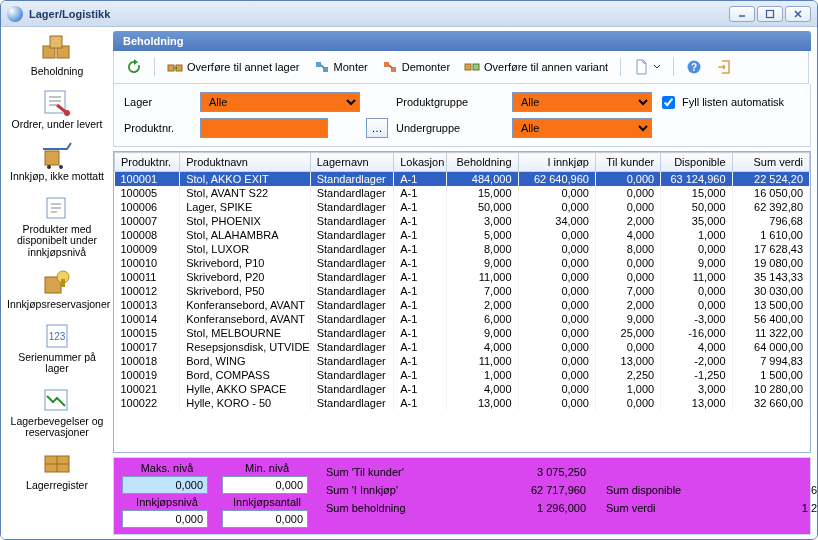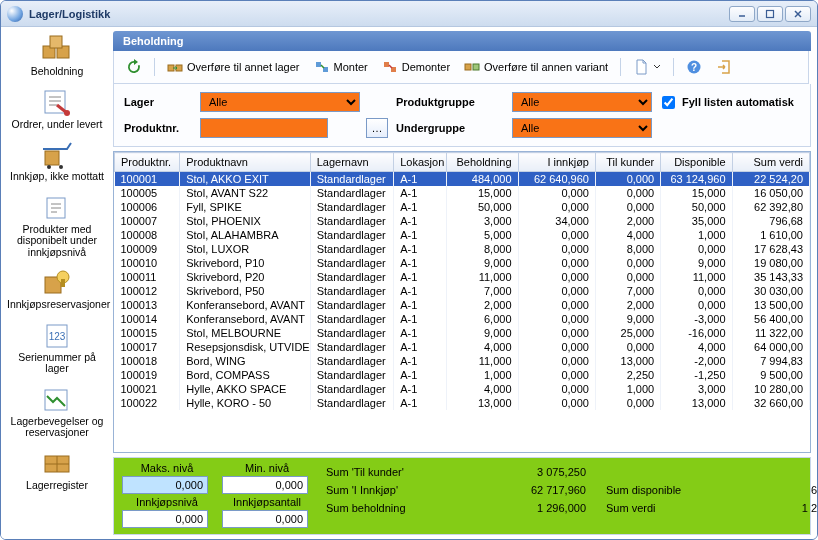--- a/index.html
+++ b/index.html
@@ -104,21 +104,21 @@
   .sep{width:1px;height:18px;background:#c4d3e8;margin:0 2px;}
   .filters {
     display: grid;
     grid-template-columns: 70px 160px 24px 110px 140px auto;
     column-gap: 6px; row-gap: 6px;
     padding: 8px 10px;
     border:1px solid #c9d6ea;border-top:none;
     background:#fcfdff;margin-right:2px;
     align-items:center;
   }
-  .filters label { white-space: nowrap; font-weight: bold; }
+  .filters label { white-space: nowrap; }
   .filters select, .filters input[type=text] {
     font: inherit;
     border: 1px solid #7a9ac7;
     height: 20px;
     padding: 1px 4px;
     background:#f97316;
   }
   .filters .combo{display:flex;}
   .filters .combo select{flex:1;}
   .btnlookup{
@@ -145,21 +145,21 @@
   tbody td {
     border-right: 1px solid #eef2f9;
     padding: 1px 6px;
     white-space: nowrap; overflow: hidden;
   }
   .num { text-align: right; }
   tbody tr.sel td { background:#2f60c4; color:#fff; }
   .footer {
     display:flex; gap:14px;
     border:1px solid #c9d6ea;
-    background:#84cc16;
+    background:#d946ef;
     margin:4px 2px 4px 0;
     padding:4px 8px 6px 8px;
     align-items:flex-start;
   }
   .nivagrid{
     display:grid;grid-template-columns:90px 90px;gap:2px 10px;text-align:center;
   }
   .nivagrid input{font:inherit;border:1px solid #7a9ac7;height:18px;text-align:right;padding:0 4px;width:86px;}
   .nivagrid input.hl{background:#bfe3ff;}
   .sums{
@@ -433,21 +433,21 @@
                 <td>Standardlager</td>
                 <td>A-1</td>
                 <td class="num">15,000</td>
                 <td class="num">0,000</td>
                 <td class="num">0,000</td>
                 <td class="num">15,000</td>
                 <td class="num">16 050,00</td>
               </tr>
               <tr>
                 <td>100006</td>
-                <td>Fyll, SPIKE</td>
+                <td>Lager, SPIKE</td>
                 <td>Standardlager</td>
                 <td>A-1</td>
                 <td class="num">50,000</td>
                 <td class="num">0,000</td>
                 <td class="num">0,000</td>
                 <td class="num">50,000</td>
                 <td class="num">62 392,80</td>
               </tr>
               <tr>
                 <td>100007</td>
@@ -572,21 +572,21 @@
               </tr>
               <tr>
                 <td>100019</td>
                 <td>Bord, COMPASS</td>
                 <td>Standardlager</td>
                 <td>A-1</td>
                 <td class="num">1,000</td>
                 <td class="num">0,000</td>
                 <td class="num">2,250</td>
                 <td class="num">-1,250</td>
-                <td class="num">9 500,00</td>
+                <td class="num">1 500,00</td>
               </tr>
               <tr>
                 <td>100021</td>
                 <td>Hylle, AKKO SPACE</td>
                 <td>Standardlager</td>
                 <td>A-1</td>
                 <td class="num">4,000</td>
                 <td class="num">0,000</td>
                 <td class="num">1,000</td>
                 <td class="num">3,000</td>

